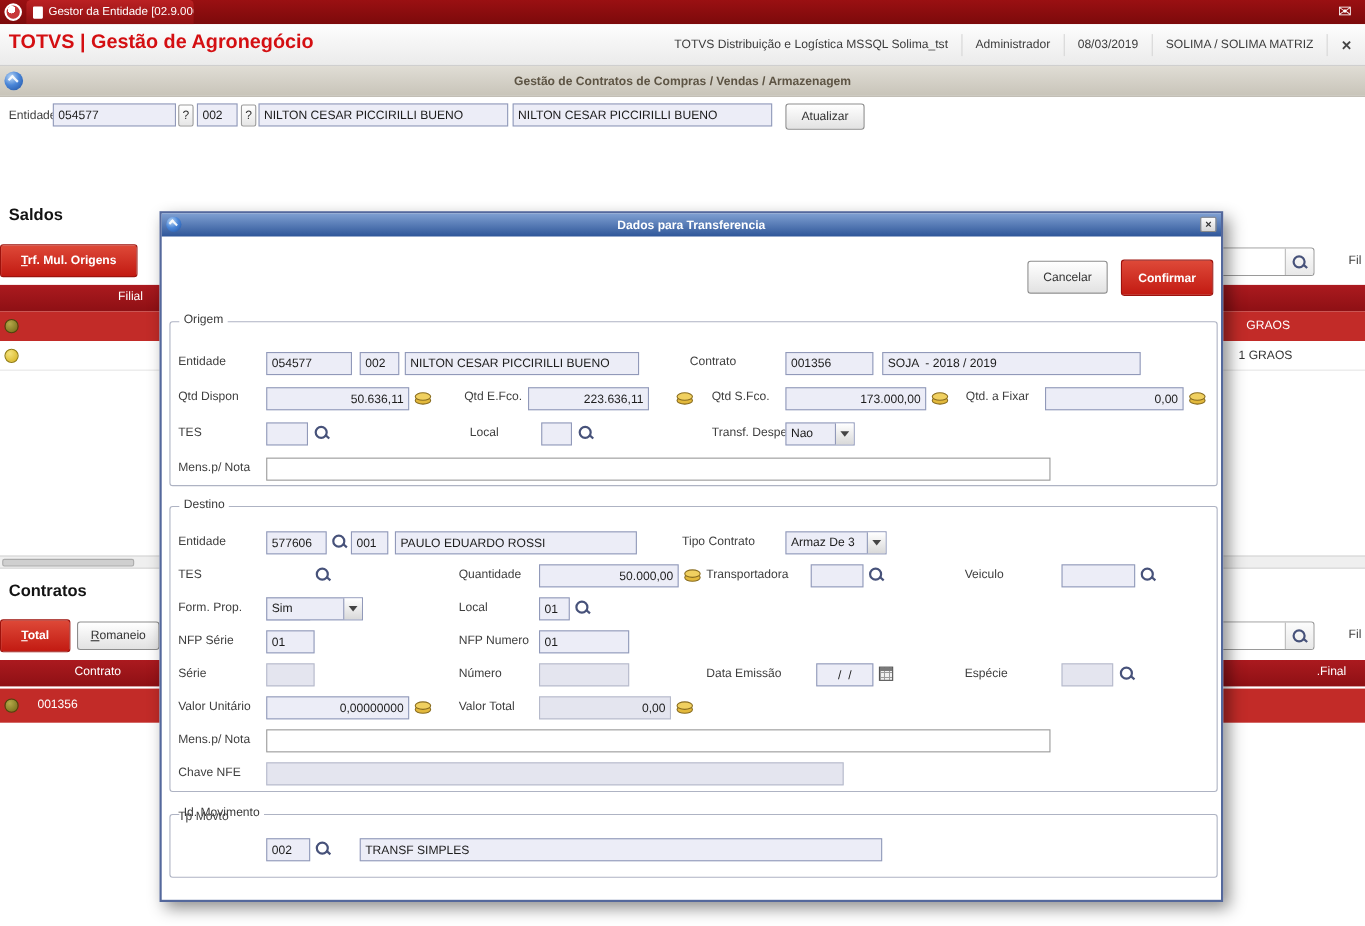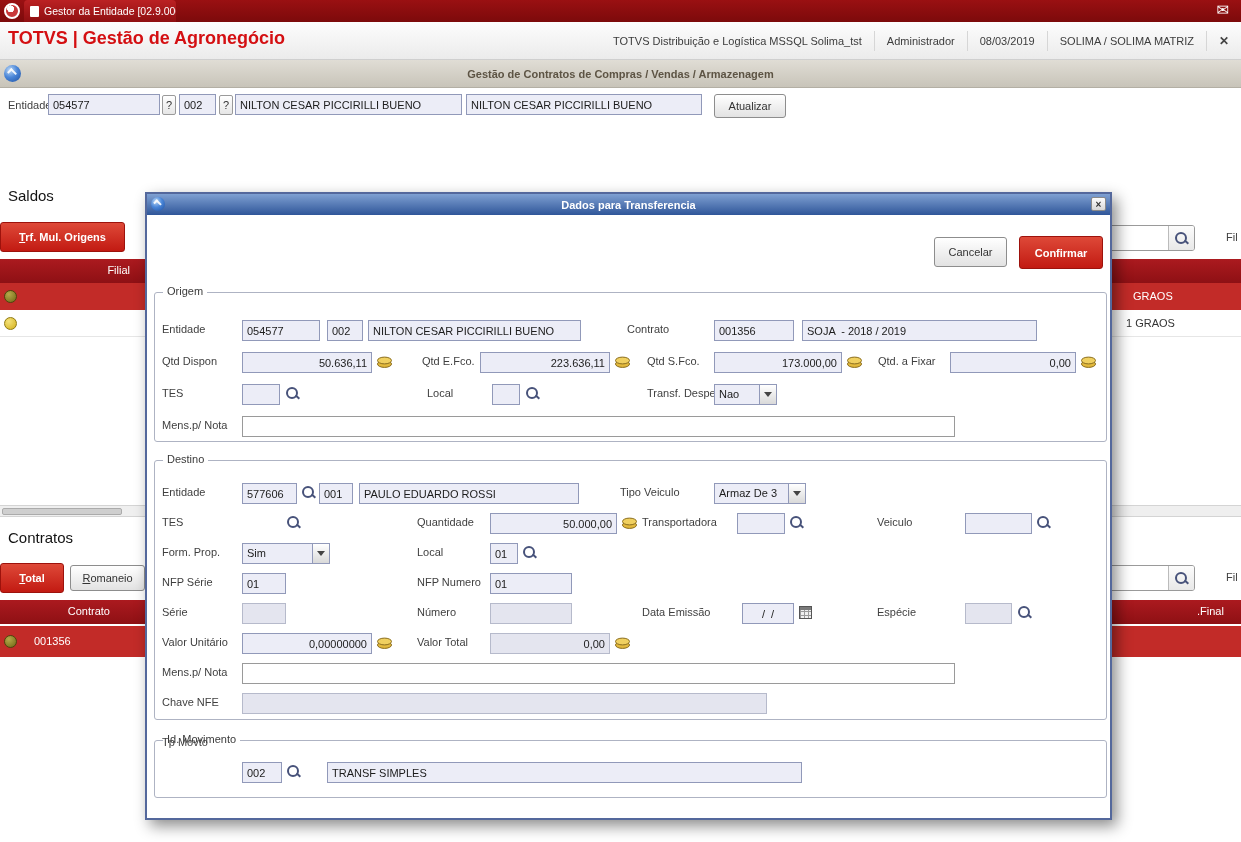--- a/index.html
+++ b/index.html
@@ -45,21 +45,21 @@
 .mag::before{content:"";position:absolute;left:0;top:0;width:8px;height:8px;border:2px solid #47527a;border-radius:50%}
 .mag::after{content:"";position:absolute;left:9px;top:9px;width:5px;height:2px;background:#47527a;transform:rotate(42deg)}
 .combo{position:absolute;height:21px;display:flex;border:1px solid #9199b9;background:#ecedf7}
 .combo .val{flex:1;font-size:11px;padding:3px 4px;color:#1c1c1c;white-space:nowrap;overflow:hidden}
 .combo .arrow{width:17px;background:linear-gradient(#ffffff,#d9d9d9);border-left:1px solid #9199b9;display:flex;align-items:center;justify-content:center}
 .tri{width:0;height:0;border-left:4px solid transparent;border-right:4px solid transparent;border-top:5px solid #444}
 .money{position:absolute;width:17px;height:14px}
 .cal{position:absolute;width:13px;height:13px;border:1px solid #555;background:linear-gradient(#7a7a7a 0 3px,rgba(0,0,0,0) 3px),repeating-linear-gradient(to right,#9a9a9a 0 1px,rgba(0,0,0,0) 1px 4px),repeating-linear-gradient(to bottom,#9a9a9a 0 1px,rgba(0,0,0,0) 1px 4px);background-color:#efefef}
 
 
-.section-title{position:absolute;font-size:15px;font-weight:normal;color:#131313}
+.section-title{position:absolute;font-size:15px;font-weight:bold;color:#131313}
 .thead{position:absolute;left:0;width:100%;background:linear-gradient(#ab1a1f,#8e1014);color:#fff;font-size:11px}
 .thead span{position:absolute;top:5px}
 .row-red{position:absolute;left:0;width:100%;background:#c22b28;color:#fff;font-size:11px}
 .row-white{position:absolute;left:0;width:100%;background:#fff;color:#333;font-size:11px;border-bottom:1px solid #e6e6e6}
 .cell{position:absolute;white-space:nowrap}
 .led{position:absolute;width:13px;height:13px;border-radius:50%}
 .led.olive{background:radial-gradient(circle at 35% 30%,#b5a94a,#6e6614);border:1px solid #4c460c}
 .led.yellow{background:radial-gradient(circle at 35% 30%,#f4e27a,#d4b01c);border:1px solid #8f7a10}
 .searchbox{position:absolute;display:flex;height:26px;border:1px solid #9a9a9a;border-radius:3px;background:#fff;overflow:hidden}
 .searchbox input{flex:1;border:none;outline:none;font-size:11px;padding:0 5px;font-family:inherit;min-width:0}
@@ -197,21 +197,21 @@
     <input class="fld" style="left: 567px; top: 126px; width: 80px;" readonly="" value="001356">
     <input class="fld" style="left: 655px; top: 126px; width: 235px;" readonly="" value="SOJA  - 2018 / 2019">
 
     <span class="lbl" style="left:15px;top:161px">Qtd Dispon</span>
     <input class="fld num" style="left: 95px; top: 158px; width: 130px;" readonly="" value="50.636,11">
     <svg class="money" style="left:229px;top:161px" viewBox="0 0 17 14">
         <ellipse cx="8.5" cy="9" rx="7" ry="3.4" fill="#e3b93c" stroke="#8a6d1f"></ellipse>
         <ellipse cx="8.5" cy="5.5" rx="7" ry="3.4" fill="#f0d060" stroke="#8a6d1f"></ellipse>
       </svg>
     <span class="lbl" style="left:275px;top:161px">Qtd E.Fco.</span>
-    <input class="fld num" style="left: 333px; top: 158px; width: 130px;" readonly="" value="223.636,11">
+    <input class="fld num" style="left: 333px; top: 158px; width: 110px;" readonly="" value="223.636,11">
     <svg class="money" style="left:467px;top:161px" viewBox="0 0 17 14">
         <ellipse cx="8.5" cy="9" rx="7" ry="3.4" fill="#e3b93c" stroke="#8a6d1f"></ellipse>
         <ellipse cx="8.5" cy="5.5" rx="7" ry="3.4" fill="#f0d060" stroke="#8a6d1f"></ellipse>
       </svg>
     <span class="lbl" style="left:500px;top:161px">Qtd S.Fco.</span>
     <input class="fld num" style="left: 567px; top: 158px; width: 128px;" readonly="" value="173.000,00">
     <svg class="money" style="left:699px;top:161px" viewBox="0 0 17 14">
         <ellipse cx="8.5" cy="9" rx="7" ry="3.4" fill="#e3b93c" stroke="#8a6d1f"></ellipse>
         <ellipse cx="8.5" cy="5.5" rx="7" ry="3.4" fill="#f0d060" stroke="#8a6d1f"></ellipse>
       </svg>
@@ -240,21 +240,21 @@
     <input class="fld" style="left: 95px; top: 222px; width: 713px; background: rgb(255, 255, 255); border-color: rgb(154, 154, 154);" value="">
 
     <div class="gbox" style="left:7px;top:266px;width:953px;height:260px"></div>
     <span class="gbox-legend" style="left:16px;top:259px">Destino</span>
 
     <span class="lbl" style="left:15px;top:292px">Entidade</span>
     <input class="fld" style="left: 95px; top: 289px; width: 55px;" value="577606">
     <span class="mag" style="left:155px;top:292px"></span>
     <input class="fld" style="left: 172px; top: 289px; width: 34px;" value="001">
     <input class="fld" style="left: 212px; top: 289px; width: 220px;" readonly="" value="PAULO EDUARDO ROSSI">
-    <span class="lbl" style="left:473px;top:292px">Tipo Veiculo</span>
+    <span class="lbl" style="left:473px;top:292px">Tipo Contrato</span>
     <div class="combo" style="left:567px;top:289px;width:92px">
       <span class="val">Armaz De 3</span>
       <span class="arrow">
           <span class="tri"></span>
         </span>
     </div>
 
     <span class="lbl" style="left:15px;top:322px">TES</span>
     <input class="fld" style="left: 95px; top: 319px; width: 40px; margin-top: 30px;" value="299">
     <span class="mag" style="left:140px;top:322px"></span>

